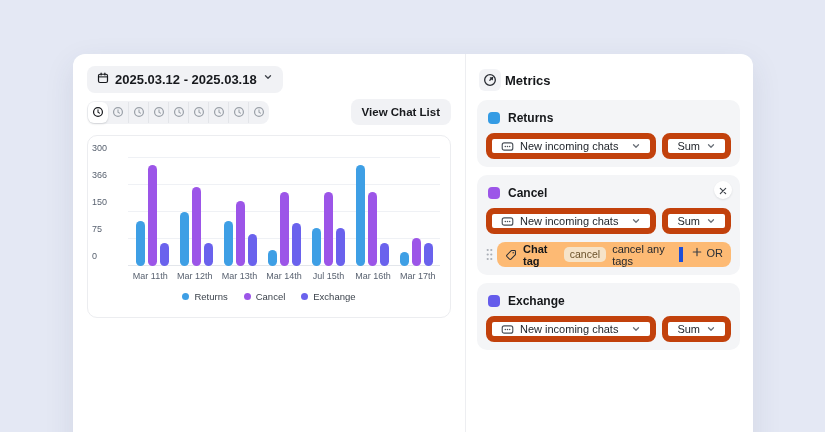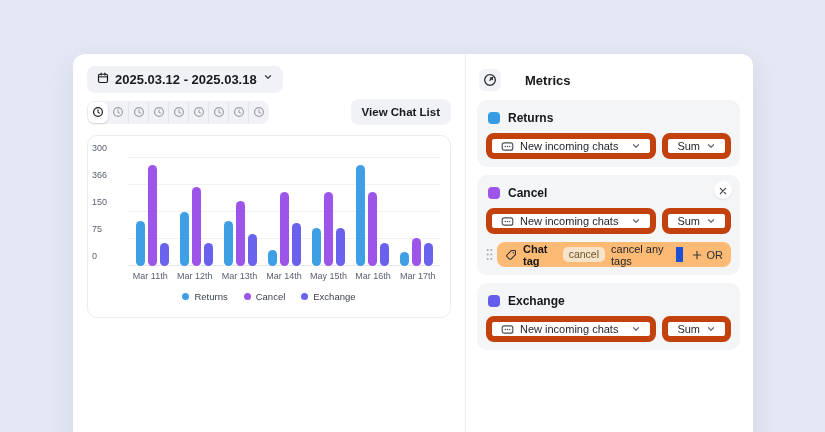--- a/index.html
+++ b/index.html
@@ -47,21 +47,21 @@
   .bars{position:absolute;left:0;right:0;top:0;bottom:0;display:grid;
     grid-template-columns:repeat(7,1fr);align-items:end;padding:0 2px;}
   .bar-group{display:flex;gap:3px;align-items:flex-end;justify-content:center;}
   .bar{width:9px;border-radius:4.5px;}
   .xlabels{margin:5px 10px 0 40px;display:grid;grid-template-columns:repeat(7,1fr);
     justify-items:center;font-size:9px;color:#596270;}
   .legend{margin-top:10px;display:flex;justify-content:center;gap:16px;align-items:center;}
   .legend-item{display:flex;align-items:center;gap:5px;font-size:9.5px;color:#3C434C;}
   .legend-dot{width:7px;height:7px;border-radius:50%;}
   
-  .metrics-head{display:flex;align-items:center;gap:24px;margin:7px 0 9px 2px;}
+  .metrics-head{display:flex;align-items:center;gap:4px;margin:7px 0 9px 2px;}
   .metrics-icon{width:22px;height:22px;background:#F2F3F6;border-radius:6px;display:flex;
     align-items:center;justify-content:center;color:#2A2E35;}
   .metrics-label{font-size:13px;font-weight:bold;color:#15171A;}
   .card{background:#F4F5F7;border-radius:10px;padding:8px 9px;margin-bottom:8px;position:relative;}
   .card-head{display:flex;align-items:center;gap:8px;margin:3px 0 8px 2px;}
   .swatch{width:12px;height:12px;border-radius:4px;}
   .card-name{font-size:12px;font-weight:bold;color:#15171A;}
   .card-close{position:absolute;top:6px;right:8px;width:18px;height:18px;background:#fff;
     border:none;border-radius:50%;display:flex;align-items:center;justify-content:center;
     color:#41454C;cursor:pointer;box-shadow:0 1px 2px rgba(20,25,35,.10);padding:0;}
@@ -74,22 +74,22 @@
   .add-row{margin:9px 0 2px 2px;display:flex;align-items:center;gap:7px;font-size:11.5px;
     font-weight:bold;color:#17191D;cursor:pointer;}
   .add-row .plus{color:#3A3F46;display:flex;}
   .filter-row{margin-top:8px;display:flex;align-items:center;}
   .drag{width:9px;margin-right:2px;color:#A9AEB6;display:flex;cursor:grab;}
   .filter-pill{flex:1;background:#fdba74;border-radius:8px;height:25px;display:flex;
     align-items:center;gap:6px;padding:0 8px;font-size:11px;color:#22262C;}
   .filter-pill .tag-ic{color:#2A2E35;display:flex;}
   .filter-pill b{font-size:11px;color:#15171A;}
   .badge{border-radius:5px;padding:2px 6px;font-size:10.5px;line-height:1.1;}
-  .or-btn{margin-left:auto;display:flex;align-items:center;gap:5px;font-size:11px;
-    color:#2A2F36;padding-left:9px;border-left:7px solid #1d4ed8;height:15px;cursor:pointer;}
+  .or-btn{margin-left:auto;display:flex;gap:5px;font-size:11px;
+    color:#2A2F36;padding-left:9px;border-left:4px solid #1d4ed8;height:15px;cursor:pointer;}
   .or-btn .plus{color:#3A3F46;display:flex;}
 </style>
 </head>
 <body>
 
 <div class="modal">
 
 
   <div class="content">
 
@@ -234,21 +234,21 @@
                 <div class="bar" style="background: rgb(156, 85, 232); height: 28.08px;"></div>
                 <div class="bar" style="background: rgb(106, 98, 237); height: 23.4px;"></div>
               </div>
             </div>
           </div>
         <div class="xlabels" id="xlabels">
             <span>Mar 11th</span>
             <span>Mar 12th</span>
             <span>Mar 13th</span>
             <span>Mar 14th</span>
-            <span>May 15th</span>
+            <span>Jul 15th</span>
             <span>Mar 16th</span>
             <span>Mar 17th</span>
           </div>
         <div class="legend" id="legend">
             <span class="legend-item">
               <span class="legend-dot" style="background: rgb(62, 159, 229);"></span>
               <span>Returns</span>
             </span>
             <span class="legend-item">
               <span class="legend-dot" style="background: rgb(156, 85, 232);"></span>

